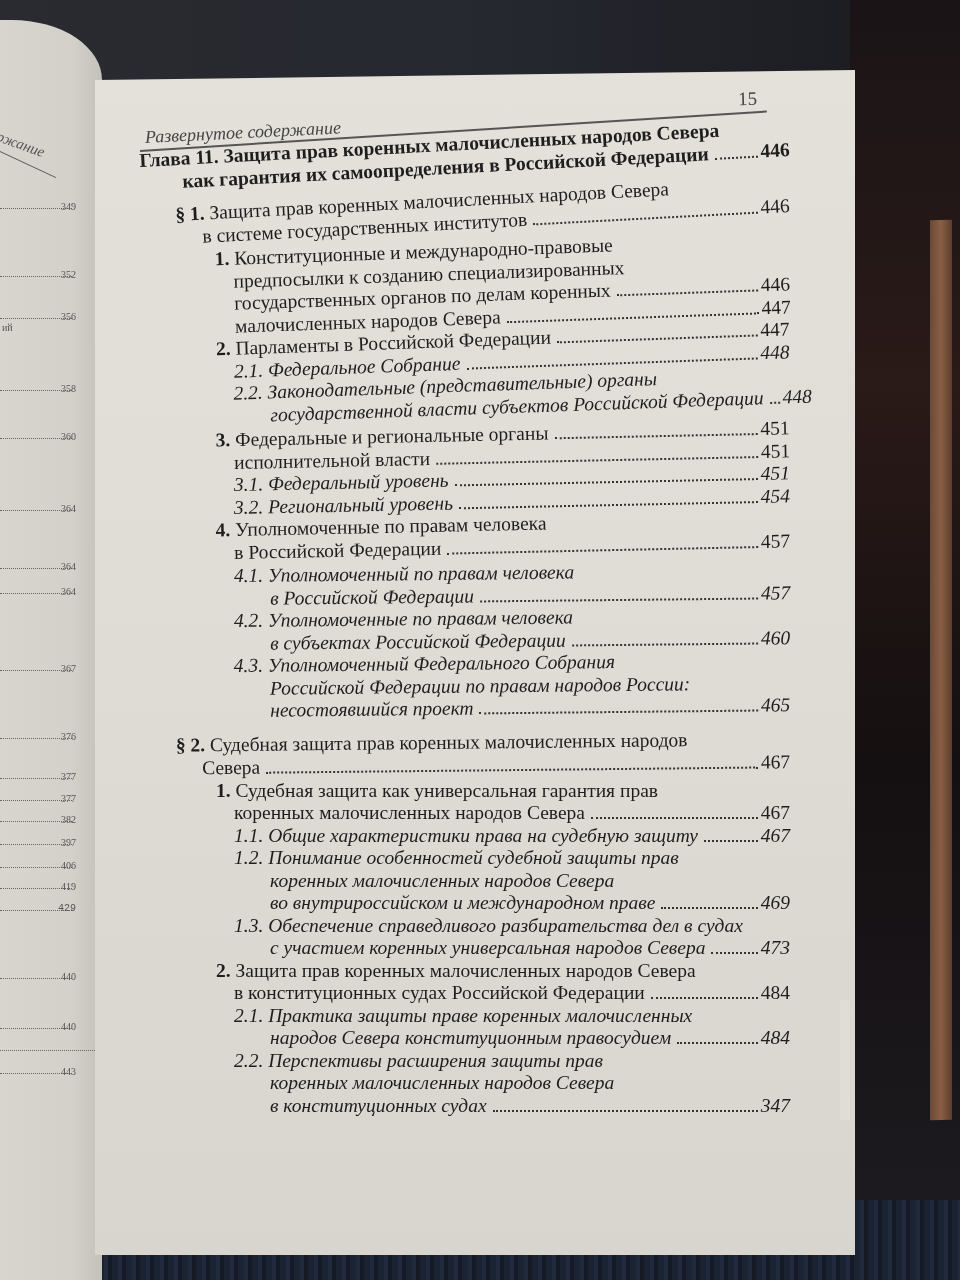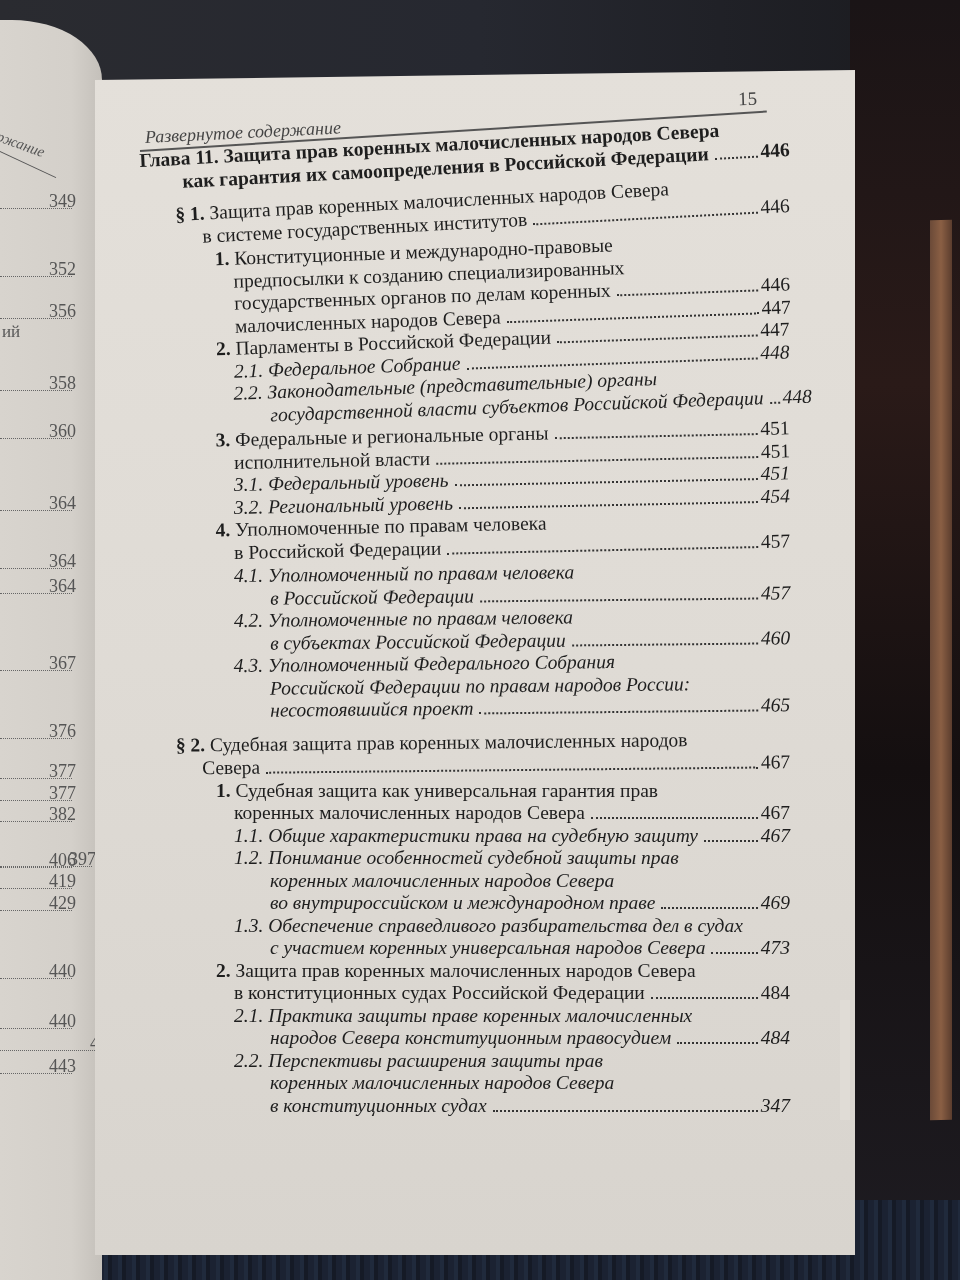--- a/index.html
+++ b/index.html
@@ -37,25 +37,25 @@
       font-style: italic; font-size: 15px; color: #555;
       transform: rotate(20deg); transform-origin: left top;
       white-space: nowrap;
     }
     .left-page .hdr-line {
       position: absolute; left: 0; top: 130px; width: 62px; height: 1px;
       border-bottom: 1.5px solid #555; transform: rotate(25deg); transform-origin: left;
     }
     .lp-entry {
       position: absolute; left: 0; width: 72px; height: 18px;
-      font-size: 18px; color: #555; text-align: right; white-space: nowrap;
+      font-size: 10px; color: #555; text-align: right; white-space: nowrap;
       border-bottom: 1.5px dotted #666;
     }
     .lp-entry span { position: absolute; right: -4px; bottom: -4px; background: transparent; padding-left: 1px; }
-    .lp-word { position: absolute; left: 2px; font-size: 17px; color: #555; }
+    .lp-word { position: absolute; left: 2px; font-size: 10px; color: #555; }
 
     
     .right-page {
       position: absolute; left: 95px; top: 70px; width: 760px; height: 1185px;
       background: linear-gradient(180deg, #e4e0da 0%, #dfdbd5 50%, #d8d4ce 100%);
       clip-path: polygon(0 10px, 100% 0, 100% 100%, 0 100%);
     }
     .page-fore-edge {
       position: absolute; left: 840px; top: 1000px; width: 10px; height: 120px;
       background: #e0dcd6;
@@ -142,30 +142,30 @@
       </div>
       <div class="lp-entry" style="top: 740px;">
         <span>377</span>
       </div>
       <div class="lp-entry" style="top: 762px;">
         <span>377</span>
       </div>
       <div class="lp-entry" style="top: 783px;">
         <span>382</span>
       </div>
-      <div class="lp-entry" style="top: 828px; padding-left: 20px;">
+      <div class="lp-entry" style="top: 806px;">
         <span>397</span>
       </div>
       <div class="lp-entry" style="top: 829px;">
         <span>406</span>
       </div>
       <div class="lp-entry" style="top: 850px;">
         <span>419</span>
       </div>
-      <div class="lp-entry" style="top: 872px;">
+      <div class="lp-entry" style="top: 872px; font-family: Liberation Mono, monospace;">
         <span>429</span>
       </div>
       <div class="lp-entry" style="top: 940px;">
         <span>440</span>
       </div>
       <div class="lp-entry" style="top: 990px;">
         <span>440</span>
       </div>
       <div class="lp-entry" style="top: 1012px; padding-left: 41px;">
         <span>441</span>

